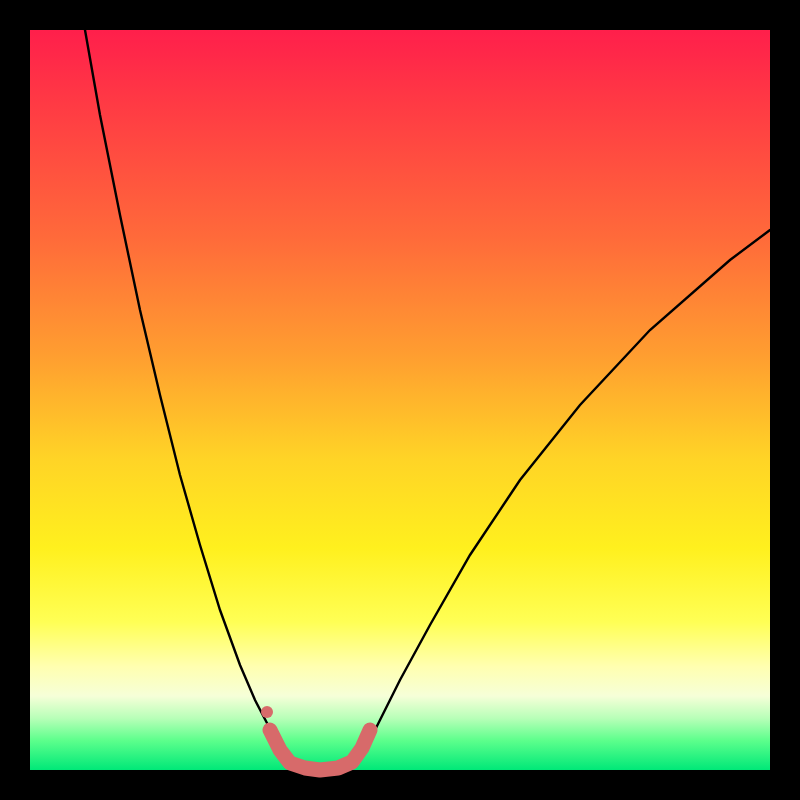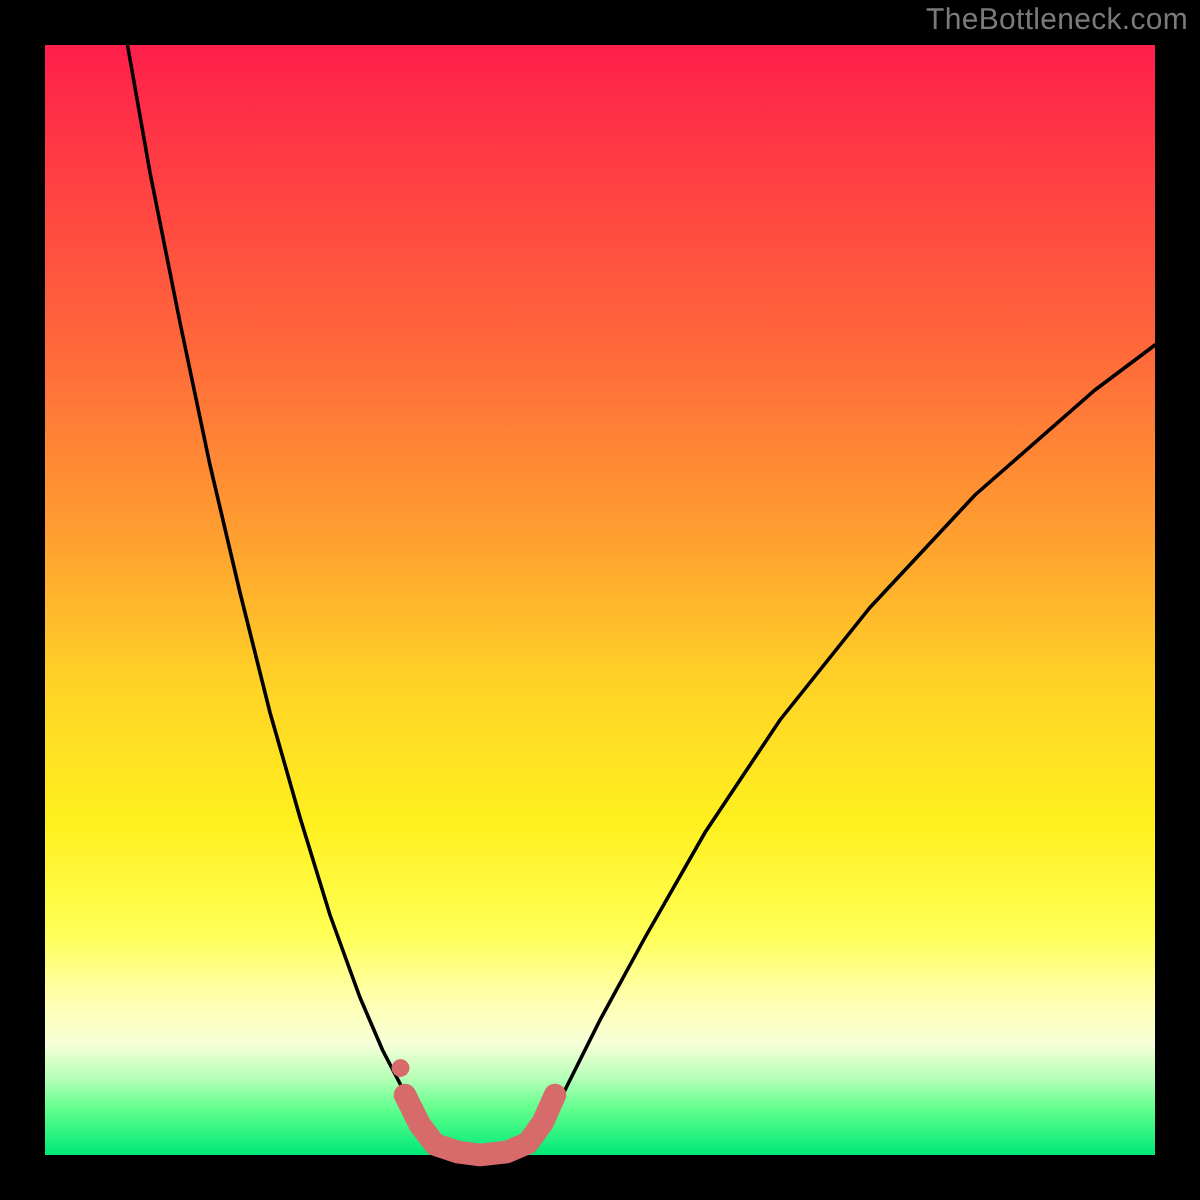--- a/index.html
+++ b/index.html
@@ -57,21 +57,20 @@
     width: 740px;
     height: 740px;
     overflow: visible;
   }
 </style>
 </head>
 <body>
 
 <div class="frame">
 
-  <div class="watermark">TheBottleneck.com</div>
 
   <div class="plot-area">
     <svg class="curve" viewBox="0 0 740 740" preserveAspectRatio="none">
 
       <path fill="none" stroke-width="2.4" stroke-linecap="round" d="M 55 0 L 70 85 L 90 185 L 110 280 L 130 365 L 150 445 L 170 515 L 190 580 L 210 635 L 225 670 L 238 695 L 246 712 L 252 725 L 256 732 L 259 736 L 259 736 L 272 739 L 290 740 L 310 739 L 326 736 L 326 736 L 335 720 L 350 690 L 370 650 L 400 595 L 440 525 L 490 450 L 550 375 L 620 300 L 700 230 L 740 200" id="main-path" stroke="#000000"></path>
 
       <path fill="none" stroke-width="15" stroke-linecap="round" stroke-linejoin="round" d="M 240 700 L 250 720 L 260 733 L 275 738 L 290 740 L 308 738 L 322 732 L 332 718 L 340 700" id="accent-path" stroke="#d76a6a"></path>
 
       <circle id="accent-dot" cx="237" cy="682" r="6" fill="#d76a6a"></circle>
     </svg>

